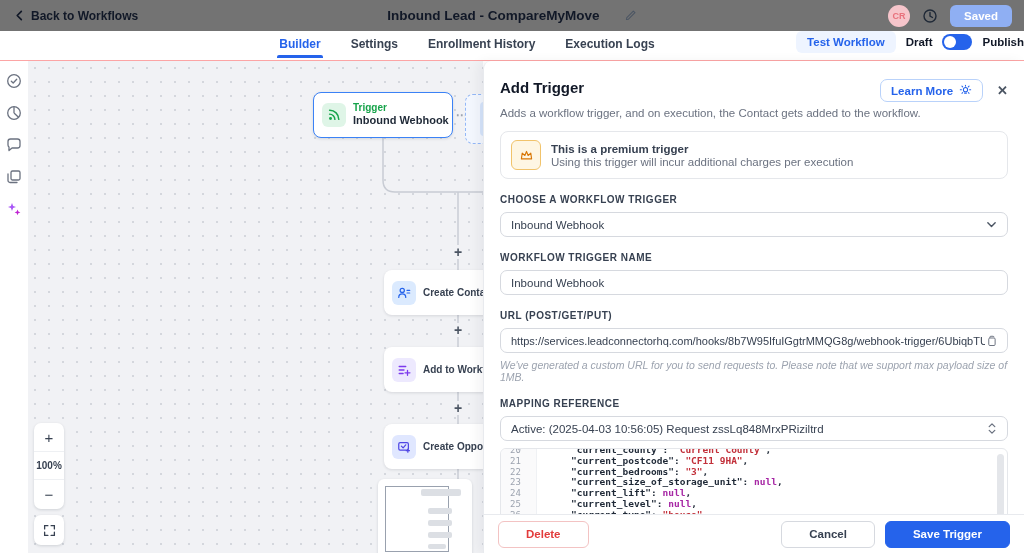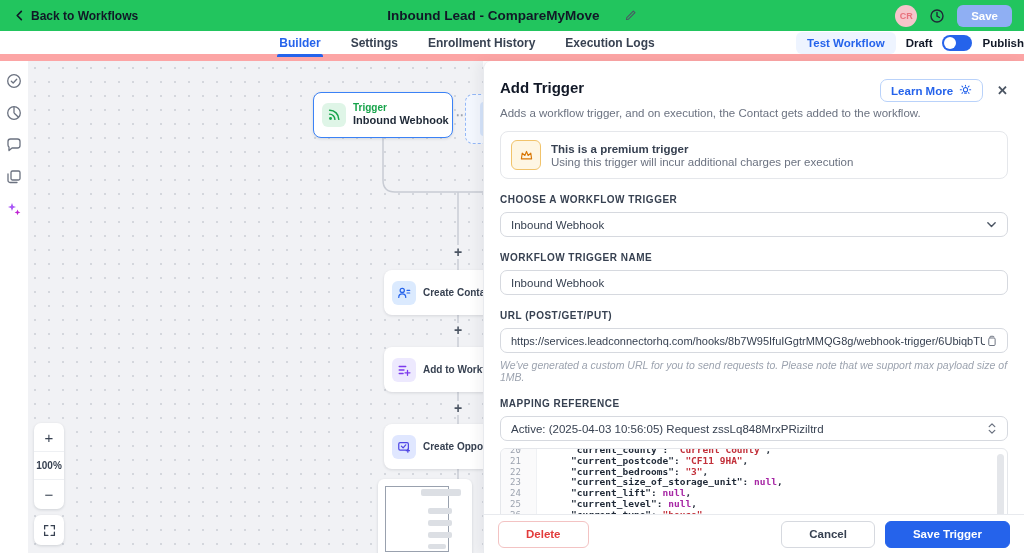--- a/index.html
+++ b/index.html
@@ -1,29 +1,29 @@
 <!DOCTYPE html>
 <html><head>
 <meta charset="utf-8">
 <style>
   * { box-sizing: border-box; margin: 0; padding: 0; }
   html,body { width:1024px; height:553px; overflow:hidden; }
   body { font-family:"Liberation Sans",sans-serif; background:#fff; color:#111827; font-size:12px; }
 
   
-  .topbar{ height:31px; position:relative; display:flex; align-items:center; background:#22c55e; }
+  .topbar{ height:31px; position:relative; display:flex; align-items:center; background:#737373; }
   .back-link{ display:flex; align-items:center; gap:6px; margin-left:14px; font-weight:700; font-size:12px; color:#111827; cursor:pointer; }
   .title-wrap{ position:absolute; left:0; right:0; top:0; height:31px; display:flex; align-items:center; justify-content:center; gap:24px; pointer-events:none; }
   .wf-title{ font-size:13.5px; font-weight:700; color:#111827; }
   .topbar-right{ position:absolute; right:12px; top:0; height:31px; display:flex; align-items:center; gap:12px; }
   .avatar{ width:22px; height:22px; border-radius:50%; background:#F6C5CB; color:#E8717C; font-size:9px; font-weight:700; display:flex; align-items:center; justify-content:center; }
   .saved-btn{ background:#8FAFF3; color:#fff; border:none; border-radius:6px; font-size:11.5px; font-weight:600; padding:5px 14px; }
 
   
-  .tabbar{ height:30px; border-bottom:7px solid #fca5a5; position:relative; display:flex; align-items:center; justify-content:center; background:#fff; }
+  .tabbar{ height:30px; border-bottom:1px solid #fca5a5; position:relative; display:flex; align-items:flex-start; justify-content:center; background:#fff; }
   .tabs{ display:flex; gap:26px; margin-left:-90px; }
   .tab{ font-size:12px; font-weight:600; color:#384252; padding:6px 2px; position:relative; cursor:pointer; }
   .tab.active{ color:#2563EB; }
   .tab.active::after{ content:""; position:absolute; left:0; right:0; bottom:-1px; height:3px; background:#2563EB; border-radius:2px 2px 0 0; }
   .tabbar-right{ position:absolute; right:0; display:flex; align-items:center; gap:10px; }
   .test-btn{ background:#EEF4FF; color:#2563EB; font-size:11.5px; font-weight:600; border:none; border-radius:6px; padding:5px 11px; }
   .toggle-label{ font-size:11.5px; font-weight:600; color:#111827; }
   .toggle{ width:30px; height:16px; border-radius:9px; background:#2563EB; position:relative; cursor:pointer; }
   .toggle .knob{ position:absolute; left:2px; top:2px; width:12px; height:12px; border-radius:50%; background:#fff; }
 
@@ -119,21 +119,21 @@
     <svg style="pointer-events:auto;cursor:pointer" width="13" height="13" viewBox="0 0 16 16">
         <path d="M11.5 2.5 L13.5 4.5 L5.5 12.5 L3 13 L3.5 10.5 Z" fill="none" stroke="#4B5563" stroke-width="1.3" stroke-linejoin="round"></path>
       </svg>
   </div>
   <div class="topbar-right">
     <div class="avatar">CR</div>
     <svg style="cursor:pointer" width="16" height="16" viewBox="0 0 16 16">
         <circle cx="8" cy="8" r="6" fill="none" stroke="#1F2937" stroke-width="1.4"></circle>
         <path d="M8 4.5 V8 L10.5 9.5" fill="none" stroke="#1F2937" stroke-width="1.4" stroke-linecap="round"></path>
       </svg>
-    <button class="saved-btn">Save</button>
+    <button class="saved-btn">Saved</button>
   </div>
 </div>
 
 <div class="tabbar">
   <div class="tabs">
     <div class="tab active">Builder</div>
     <div class="tab">Settings</div>
     <div class="tab">Enrollment History</div>
     <div class="tab">Execution Logs</div>
   </div>

